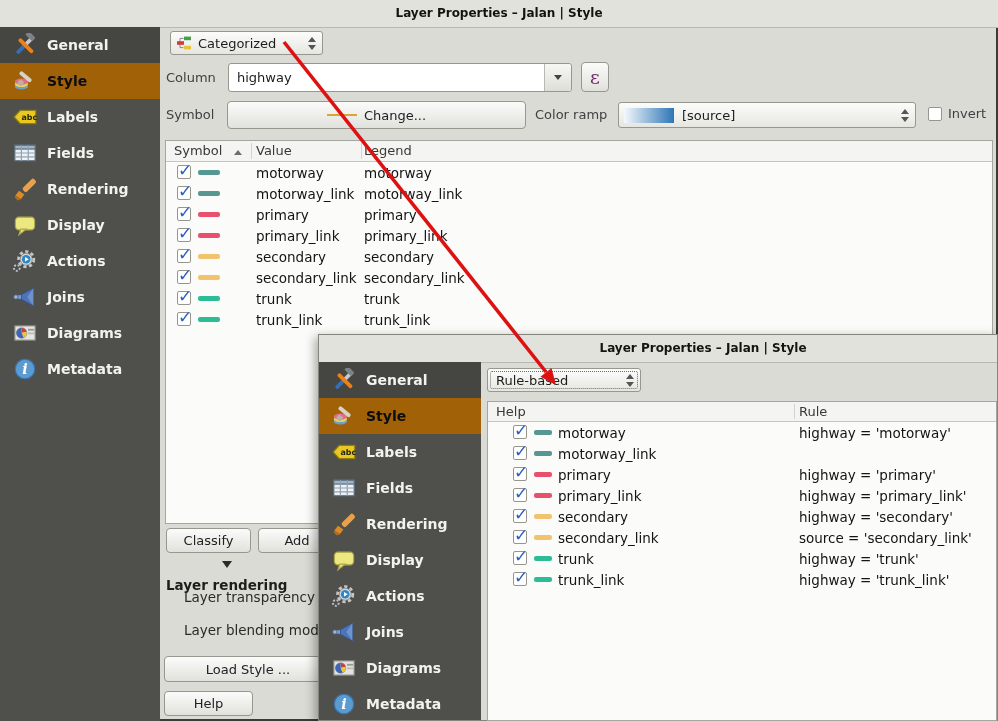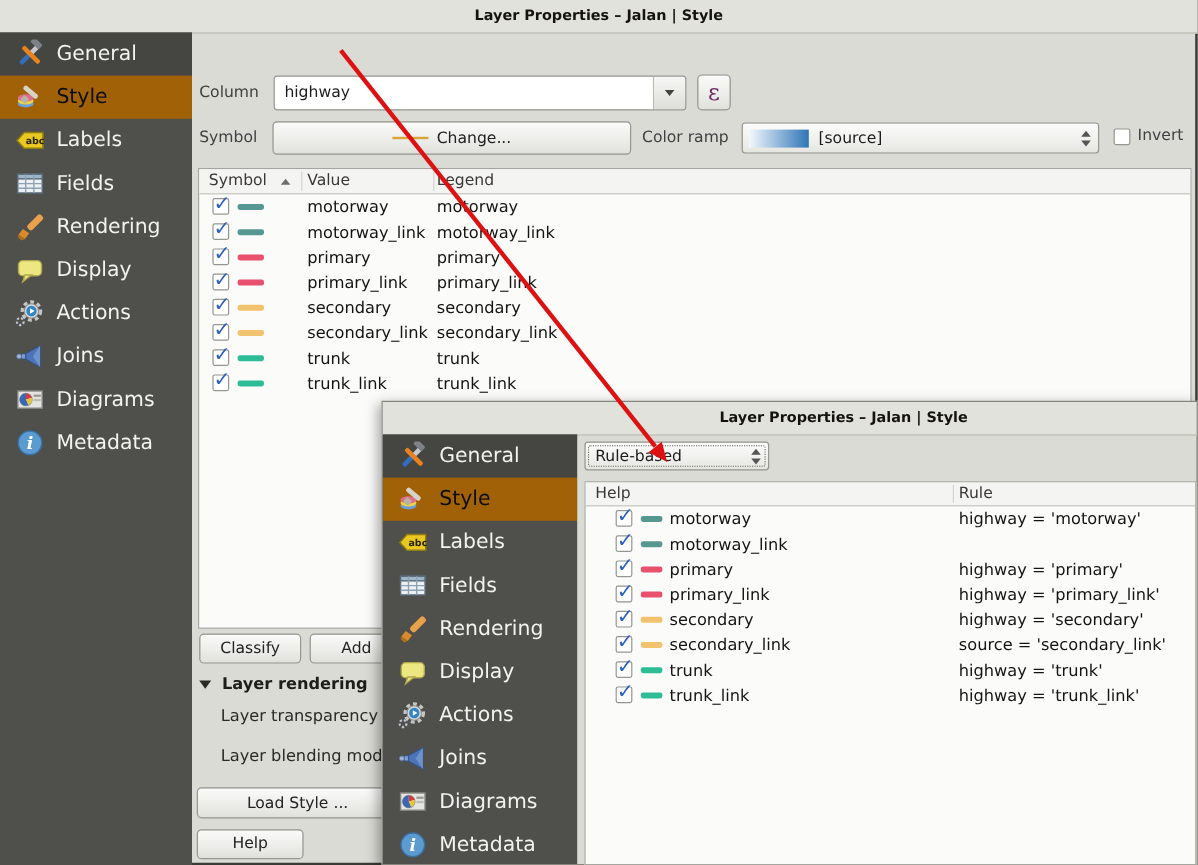--- a/index.html
+++ b/index.html
@@ -14,21 +14,21 @@
       text-align:center;line-height:27px;}
   
   .nav{position:absolute;left:0;width:160px;background:#4f4f4b;overflow:hidden;}
   #sb1{top:27px;bottom:0;}
   #sb2{top:27px;bottom:0;width:162px;}
   .nav-item{height:36px;display:flex;align-items:center;gap:9px;padding-left:12px;cursor:pointer;}
   .nav-item.first{background:#454541;}
   .nav-item.selected{background:#a16207;}
   .nav-item.selected .nlbl{color:#0d0d0d;}
   .nico{width:26px;height:24px;display:flex;align-items:center;justify-content:center;flex:none;}
-  .nlbl{color:#f2f2ef;font-size:17px;font-weight:normal;}
+  .nlbl{color:#f2f2ef;font-size:14px;font-weight:bold;}
   
   .btn{position:absolute;background:linear-gradient(#fbfbfa,#e1e1dc);border:1px solid #97978f;
       border-radius:4px;color:#222;font-size:13px;display:flex;align-items:center;
       justify-content:center;box-sizing:border-box;cursor:pointer;}
   .combo{position:absolute;background:linear-gradient(#fcfcfb,#e6e6e1);border:1px solid #97978f;
       border-radius:3px;display:flex;align-items:center;box-sizing:border-box;
       font-size:13px;color:#1c1c1c;cursor:pointer;}
   .spin{margin-left:auto;margin-right:6px;display:flex;flex-direction:column;gap:3px;align-items:center;}
   .tri-up{width:0;height:0;border-left:4px solid transparent;border-right:4px solid transparent;
       border-bottom:5px solid #555;}
@@ -58,21 +58,21 @@
   
   #t2{left:168px;top:66px;width:510px;height:320px;}
   #t2 .thead{height:19px;}
   #t2 .sw{left:46px;width:18px;top:8px;}
   #t2 .cb{left:25px;}
   #t2 .labcell{position:absolute;left:70px;}
   #t2 .rulecell{position:absolute;left:311px;}
   
   .focusring{position:absolute;inset:2px;border:1px dotted #6e6e68;border-radius:2px;pointer-events:none;}
   .expander{position:absolute;display:flex;align-items:center;gap:9px;font-size:13.5px;
-      font-weight:bold;color:#1d1d1a;cursor:pointer;}
+      font-weight:bold;color:#1d1d1a;cursor:pointer;flex-direction:column;}
   .exp-tri{width:0;height:0;border-left:5px solid transparent;border-right:5px solid transparent;
       border-top:7px solid #2a2a26;}
   .sublbl{position:absolute;font-size:13.5px;color:#2a2a26;white-space:nowrap;}
   #arrow{position:absolute;left:0;top:0;pointer-events:none;z-index:60;}
   .ramp{width:50px;height:15px;margin-left:5px;margin-right:8px;
       background:linear-gradient(to right,#f4f9fc,#2e75b6);flex:none;}
   .combo-arrow-seg{margin-left:auto;align-self:stretch;width:26px;border-left:1px solid #b9b9b2;
       background:linear-gradient(#f6f6f4,#dedeD9);display:flex;align-items:center;justify-content:center;
       border-radius:0 3px 3px 0;}
 </style>
@@ -187,20 +187,35 @@
       <span class="nico">
         <svg width="24" height="24" viewBox="0 0 20 20">
           <circle cx="10" cy="10" r="8.2" fill="#5b9bd0" stroke="#3a71a4"></circle>
           <text x="10" y="14.4" font-size="12" font-family="DejaVu Serif, serif" font-style="italic" font-weight="bold" fill="#fff" text-anchor="middle">i</text>
         </svg>
       </span>
       <span class="nlbl">Metadata</span>
     </div>
   </div>
 
+  <div class="combo" style="left:170px;top:31px;width:153px;height:24px;padding-left:5px;">
+    <span style="display:flex;">
+      <svg width="16" height="16" viewBox="0 0 16 16">
+        <path d="M4 7.9 L4 3.4 L7.5 3.4 M4 8 L4 12.6 L7.5 12.6" stroke="#8a8a84" fill="none"></path>
+        <rect x="8" y="1.6" width="7" height="3.6" fill="#44a048"></rect>
+        <rect x="1" y="6.2" width="7" height="3.6" fill="#d43b3b"></rect>
+        <rect x="8" y="10.8" width="7" height="3.6" fill="#e8c43a"></rect>
+      </svg>
+    </span>
+    <span style="margin-left:6px;">Categorized</span>
+    <span class="spin">
+      <span class="tri-up"></span>
+        <span class="tri-down"></span>
+    </span>
+  </div>
 
   <div class="lbl" style="left:166px;top:64px;height:28px;line-height:28px;">Column</div>
   <div class="combo" style="left:228px;top:63px;width:344px;height:29px;background:#fff;padding-left:8px;">
     <span>highway</span>
     <span class="combo-arrow-seg">
       <span class="tri-down" style="border-top-color:#44443e;"></span>
     </span>
   </div>
   <div class="btn" style="left:581px;top:62px;width:28px;height:30px;font-size:19px;color:#6d2c66;font-family:'DejaVu Serif',serif;">ε</div>
 

